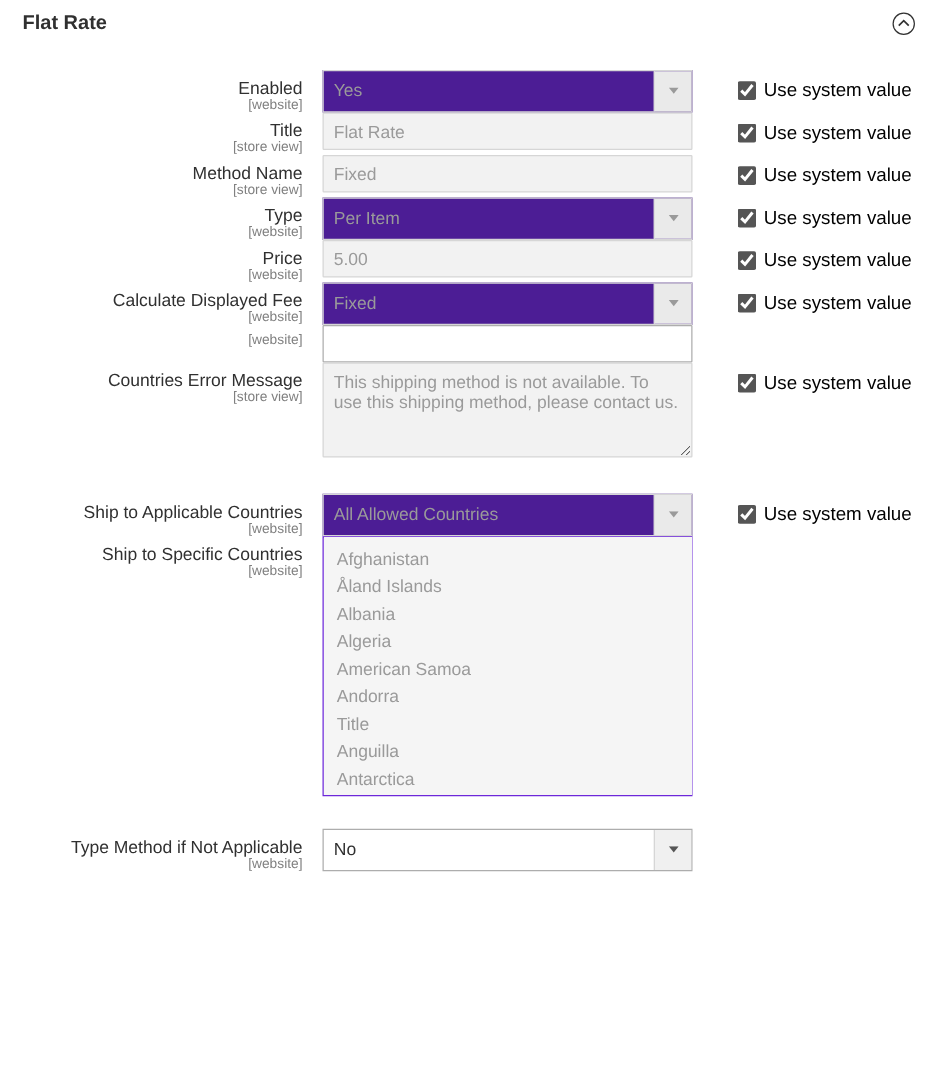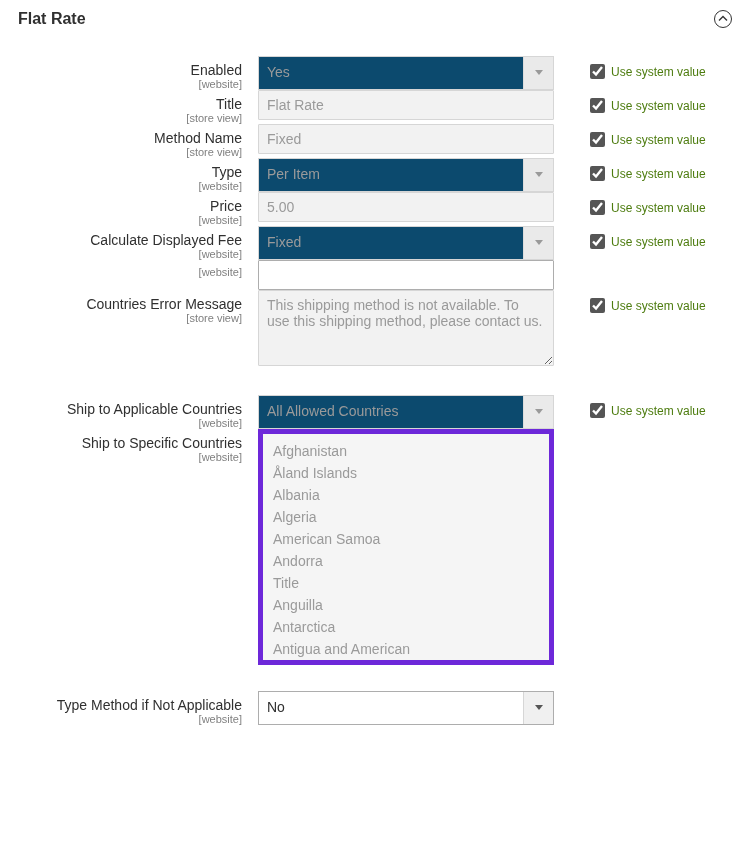--- a/index.html
+++ b/index.html
@@ -65,22 +65,22 @@
     display: flex;
     align-items: center;
   }
   .system-col input[type=checkbox] {
     width: 15px; height: 15px;
     margin: 0 6px 0 0;
     accent-color: #555;
     cursor: pointer;
   }
   .system-col label {
-    font-size: 12px;
-    color: #4d7c0f;
+    font-size: 15px;
+    color: #000000;
     cursor: pointer;
   }
 
   .text-input, .select-wrap select, .textarea-input, .multiselect {
     width: 100%;
     font-family: inherit;
     font-size: 14px;
     border: 1px solid #adadad;
     border-radius: 1px;
     padding: 6px 8px;
@@ -93,21 +93,21 @@
     border-color: #d6d6d6;
   }
   .select-display {
     display: flex;
     align-items: stretch;
     border: 1px solid #adadad;
     background: #fff;
     height: 34px;
   }
   .select-display.disabled {
-    background: #0c4a6e;
+    background: #4c1d95;
     border-color: #d6d6d6;
   }
   .select-value {
     flex: 1;
     padding: 7px 8px;
     font-size: 14px;
     color: #303030;
   }
   .select-display.disabled .select-value { color: #9a9a9a; }
   .select-arrow {
@@ -126,23 +126,23 @@
     cursor: pointer;
   }
   .select-arrow svg { width: 8px; height: 6px; }
 
   .textarea-input {
     height: 76px;
     resize: both;
   }
 
   .multiselect-wrap {
-    border: 5px solid #6d28d9;
+    border: 1px solid #6d28d9;
     background: #f5f5f5;
-    height: 236px;
+    height: 208px;
     overflow-y: scroll;
     padding: 6px 4px;
     position: relative;
   }
   .multiselect-wrap .opt {
     padding: 3px 6px;
     font-size: 14px;
     color: #9a9a9a;
     cursor: default;
   }

